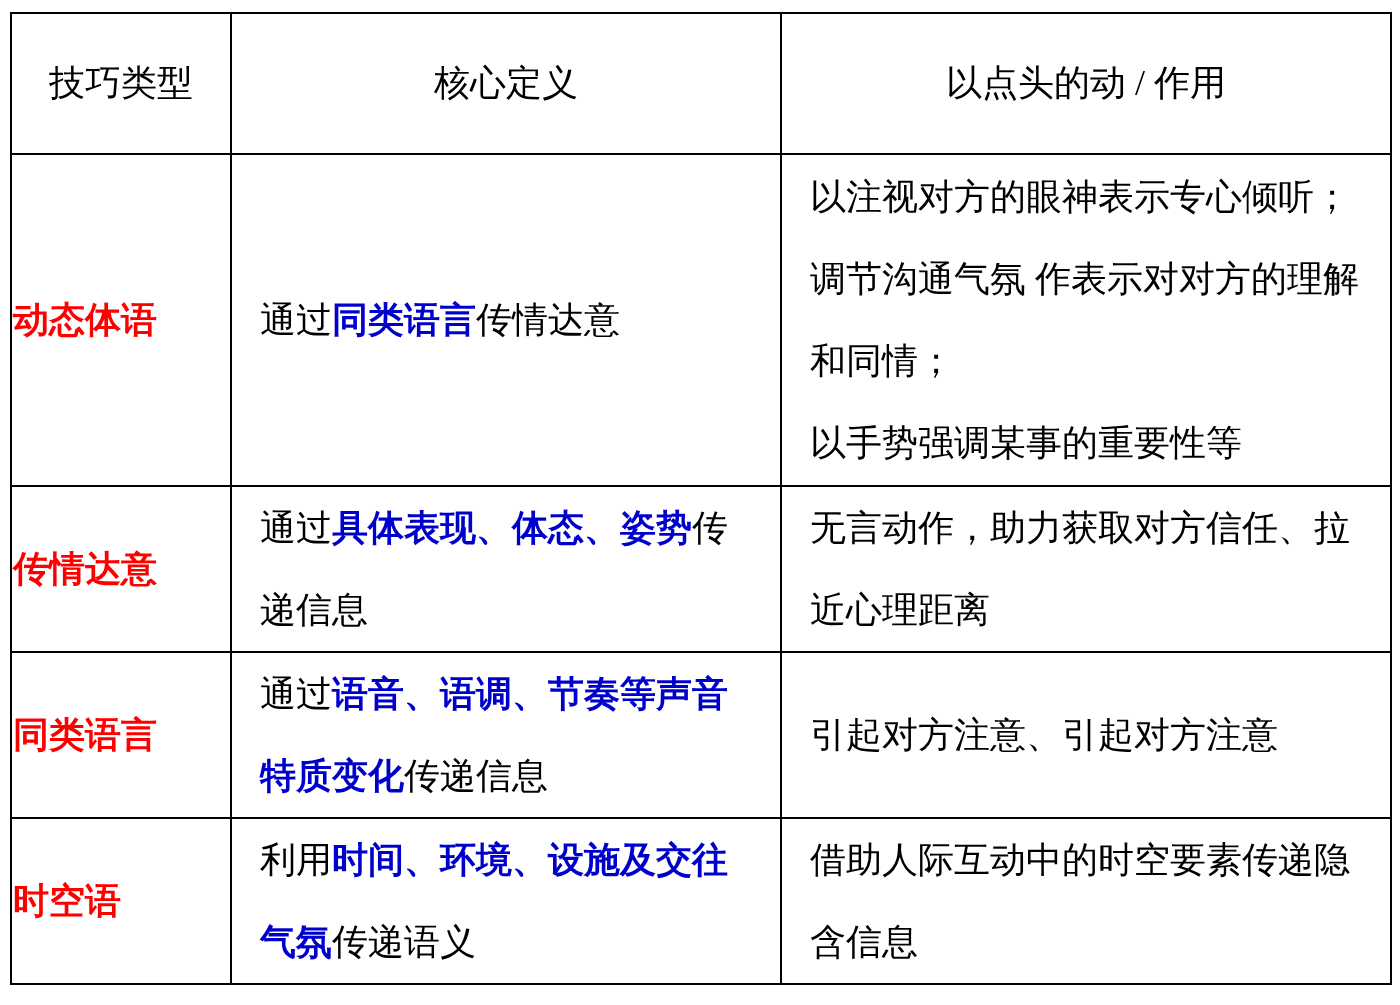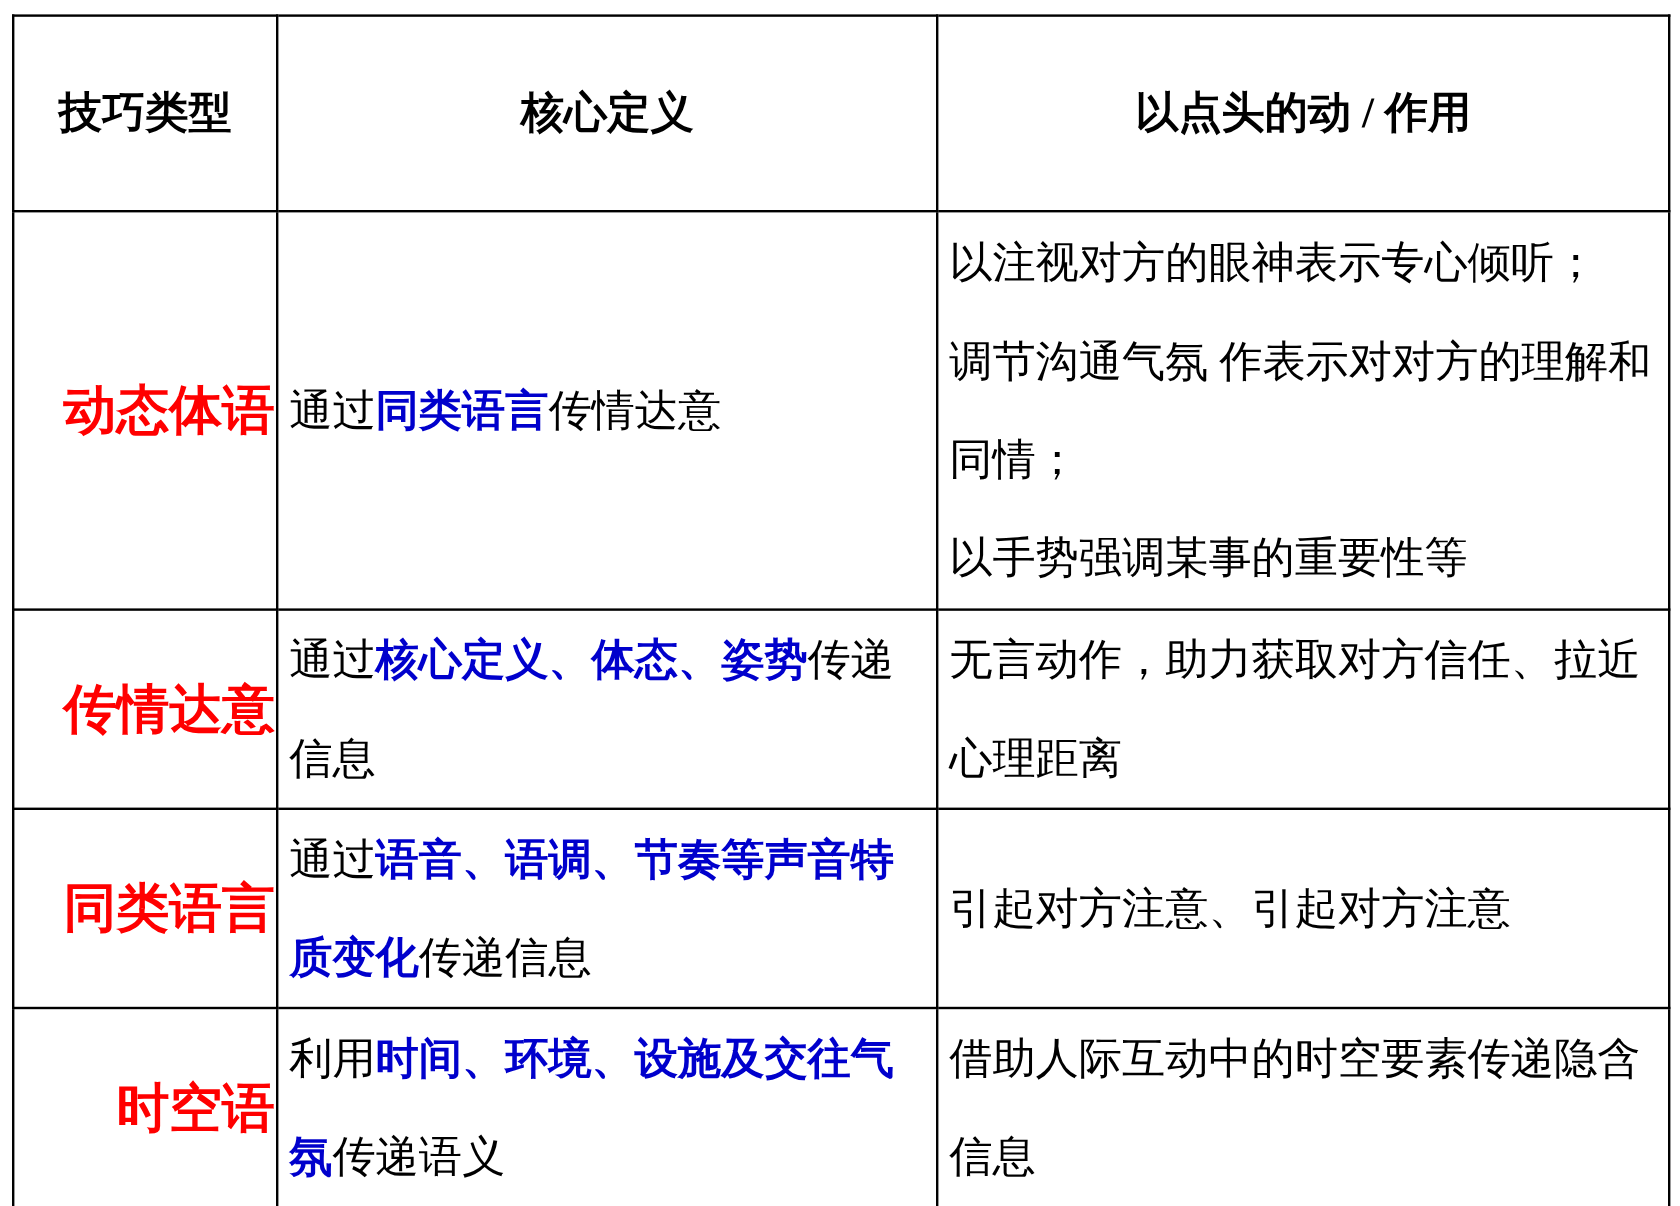--- a/index.html
+++ b/index.html
@@ -31,40 +31,40 @@
   }
   col.c1 { width: 220px; }
   col.c2 { width: 550px; }
   col.c3 { width: 610px; }
   th, td {
     border: 2px solid var(--border);
     vertical-align: middle;
     overflow: hidden;
   }
   th {
-    height: 163px;
+    height: 141px;
     font-size: 36px;
-    font-weight: bold;
+    font-weight: normal;
     text-align: center;
     color: var(--body);
   }
   tbody tr.r1 td { height: 332px; }
   tbody tr.r2 td { height: 163px; }
   tbody tr.r3 td { height: 161px; }
   tbody tr.r4 td { height: 160px; }
   td.cat {
     color: var(--category);
     font-weight: bold;
-    font-size: 44px;
-    text-align: right;
+    font-size: 36px;
+    text-align: left;
   }
   td.def, td.det {
     font-size: 36px;
     line-height: 82px;
-    padding: 0 9px;
+    padding: 0 28px;
     text-align: left;
   }
   .em {
     color: var(--emphasis);
     font-weight: bold;
   }
   td p { margin: 0; }
 </style>
 </head>
 <body>
@@ -88,21 +88,21 @@
         <td class="cat">动态体语</td>
         <td class="def"><span>通过</span><span class="em">同类语言</span><span>传情达意</span></td>
         <td class="det">
           <p>以注视对方的眼神表示专心倾听；</p>
           <p>调节沟通气氛 作表示对对方的理解和同情；</p>
           <p>以手势强调某事的重要性等</p>
         </td>
       </tr>
       <tr class="r2">
         <td class="cat">传情达意</td>
-        <td class="def"><span>通过</span><span class="em">核心定义、体态、姿势</span><span>传递信息</span></td>
+        <td class="def"><span>通过</span><span class="em">具体表现、体态、姿势</span><span>传递信息</span></td>
         <td class="det">
           <p>无言动作，助力获取对方信任、拉近心理距离</p>
         </td>
       </tr>
       <tr class="r3">
         <td class="cat">同类语言</td>
         <td class="def"><span>通过</span><span class="em">语音、语调、节奏等声音特质变化</span><span>传递信息</span></td>
         <td class="det">
           <p>引起对方注意、引起对方注意</p>
         </td>

